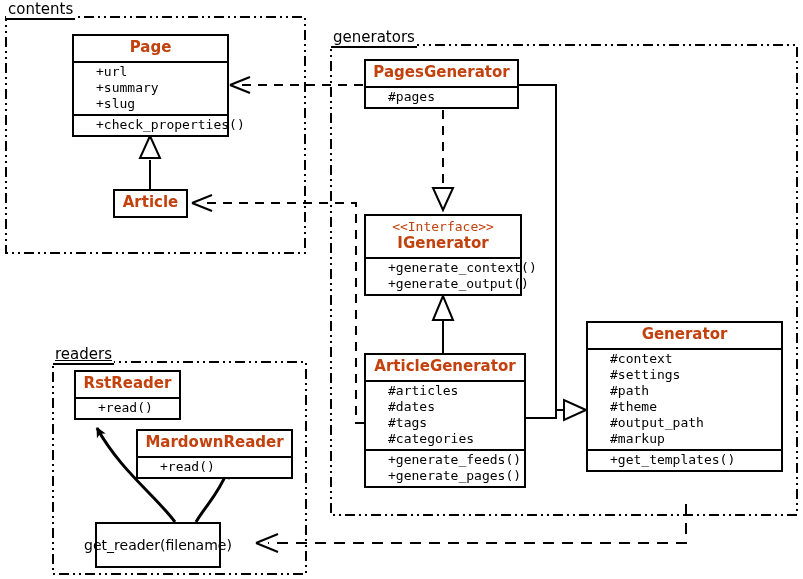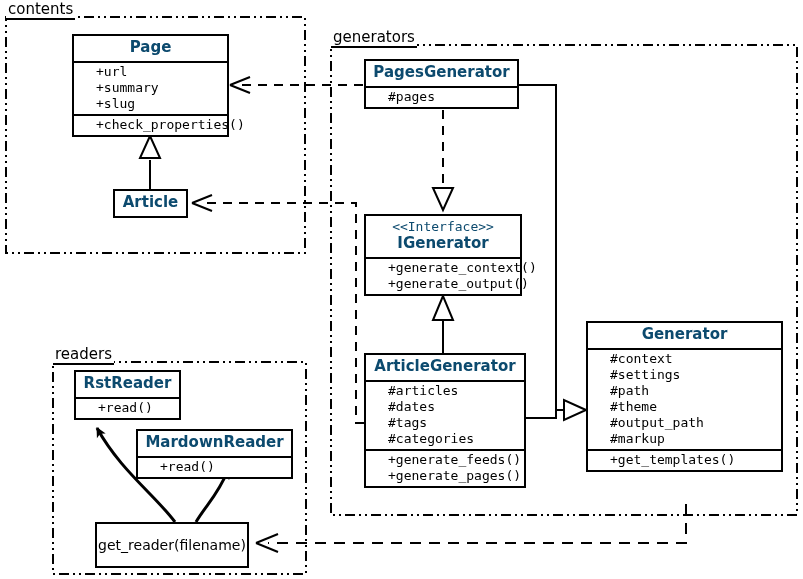--- a/index.html
+++ b/index.html
@@ -32,21 +32,21 @@
     border: 2px solid #000;
     background: #fff;
     z-index: 5;
   }
   .uml-title {
     font-weight: bold;
     font-size: 15px;
     text-align: center;
     padding: 4px 6px 5px 6px;
     line-height: 1.05;
-    color: #0c4a6e;
+    color: #c2410c;
     font-family: "DejaVu Sans", sans-serif;
   }
   .uml-stereotype {
     display: block;
     font-weight: normal;
     font-size: 13px;
     font-family: "DejaVu Sans Mono", monospace;
     line-height: 1.15;
     padding-bottom: 1px;
   }
@@ -160,21 +160,21 @@
       <path d="M 175 522 C 155 495, 120 470, 97 428" fill="none" stroke="#000" stroke-width="3" marker-end="url(#filledArrow)"></path>
     </g>
 
     <g>
       <path d="M 196 522 C 206 505, 218 495, 228 470" fill="none" stroke="#000" stroke-width="3" marker-end="url(#filledArrow)"></path>
     </g>
   </svg>
 
   <div class="pkg-label" style="left:6px; top:0px; border-bottom:2px solid #000;">contents</div>
   <div class="pkg-label" style="left:331px; top:28px; border-bottom:2px solid #000;">generators</div>
-  <div class="pkg-label" style="left:53px; top:345px; border-bottom:2px solid #000;">readers</div>
+  <div class="pkg-label" style="left:53px; top:345px; border-bottom:2px solid #000;text-decoration:underline;">readers</div>
 
   <div class="uml-box" style="left:72px; top:34px; width:157px;">
     <div class="uml-title">Page</div>
     <div class="uml-compartment uml-sep">
       <div class="uml-member">+url</div>
       <div class="uml-member">+summary</div>
       <div class="uml-member">+slug</div>
     </div>
     <div class="uml-compartment uml-sep">
       <div class="uml-member">+check_properties()</div>
@@ -239,17 +239,17 @@
     </div>
   </div>
 
   <div class="uml-box" style="left:136px; top:429px; width:157px;">
     <div class="uml-title">MardownReader</div>
     <div class="uml-compartment uml-sep">
       <div class="uml-member">+read()</div>
     </div>
   </div>
 
-  <div class="fn-box" style="left:95px; top:522px; width:154px; height:46px;">
+  <div class="fn-box" style="left:95px; top:522px; width:126px; height:46px;">
     <span>get_reader(filename)</span>
   </div>
 
 </div>
 
 </body></html>

